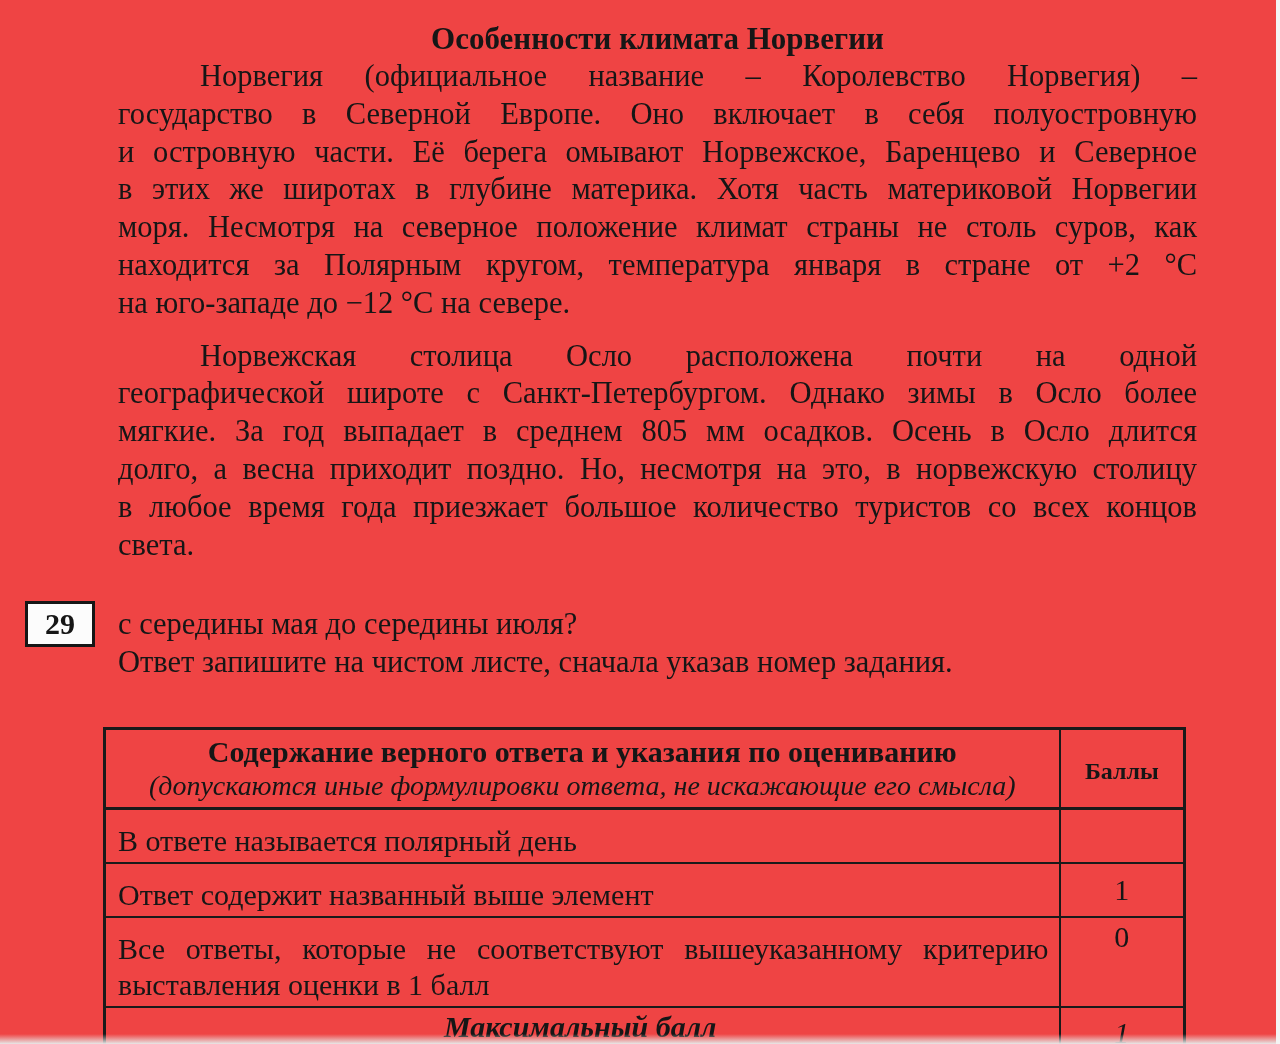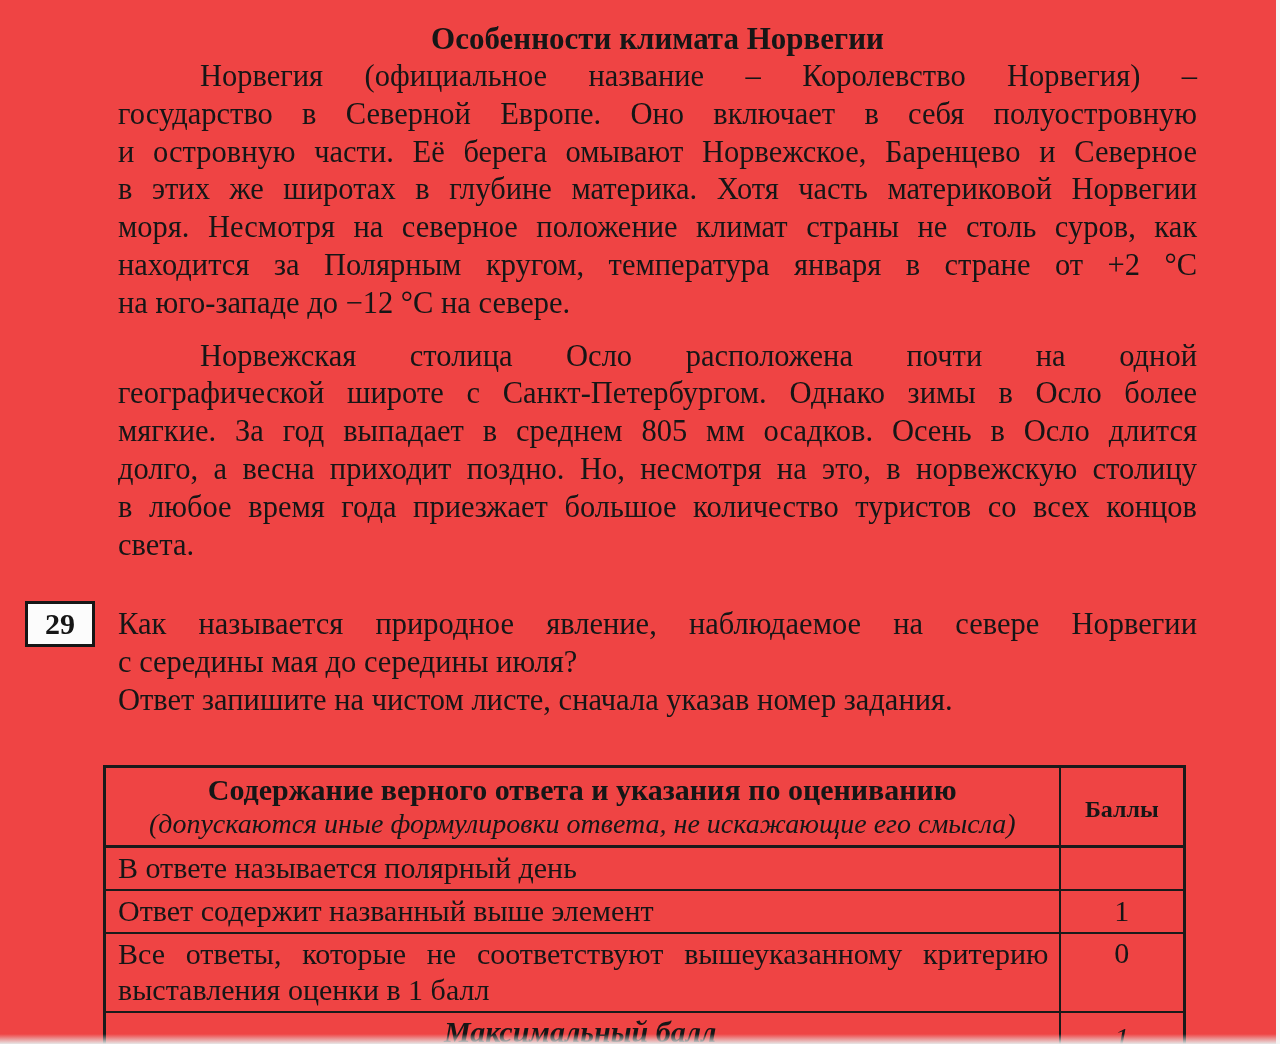--- a/index.html
+++ b/index.html
@@ -63,21 +63,21 @@
   .scoring-table th, .scoring-table td {
     border: 2px solid #1a1a1a;
     vertical-align: middle;
   }
   .scoring-table { border: 3px solid #1a1a1a; }
   .scoring-table thead th { border-bottom: 3px solid #1a1a1a; }
   .th-cell { padding: 4px 8px 6px 8px; text-align: center; }
   .th-main { font-weight: bold; font-size: 30px; line-height: 36px; }
   .th-sub  { font-weight: normal; font-size: 28px; line-height: 31px; font-style: italic; }
   .th-score { font-weight: bold; font-size: 24px; text-align: center; vertical-align: top; padding-top: 6px; }
-  .cell-text { padding: 2px 10px 3px 12px; line-height: 36px; }
+  .cell-text { padding: 13px 10px 3px 12px; line-height: 36px; }
   .row-1 td { height: 37px; }
   .row-2 td { height: 38px; }
   .row-3 td { height: 76px; }
   .row-3 td.score-cell { vertical-align: top; padding-top: 2px; }
   .row-4 td { height: 39px; }
   .score-cell { text-align: center; }
   .max-label { text-align: center; font-style: italic; padding: 1px 14px 13px 10px; line-height: 36px; font-weight: bold; }
   .max-score { font-style: italic; }
   
   .scan-edge {
@@ -113,21 +113,20 @@
         <div class="tl just">долго, а весна приходит поздно. Но, несмотря на это, в норвежскую столицу</div>
         <div class="tl just">в любое время года приезжает большое количество туристов со всех концов</div>
         <div class="tl">света.</div>
       </div>
 
     <div class="question">
       <div class="qbox">
         <span>29</span>
       </div>
       <div>
-          <div class="tl just">Как называется природное явление, наблюдаемое на севере Норвегии</div>
           <div class="tl">с середины мая до середины июля?</div>
         </div>
       <div class="tl">Ответ запишите на чистом листе, сначала указав номер задания.</div>
     </div>
 
   </div>
 
   <table class="scoring-table">
     <colgroup>
         <col class="c-main">

